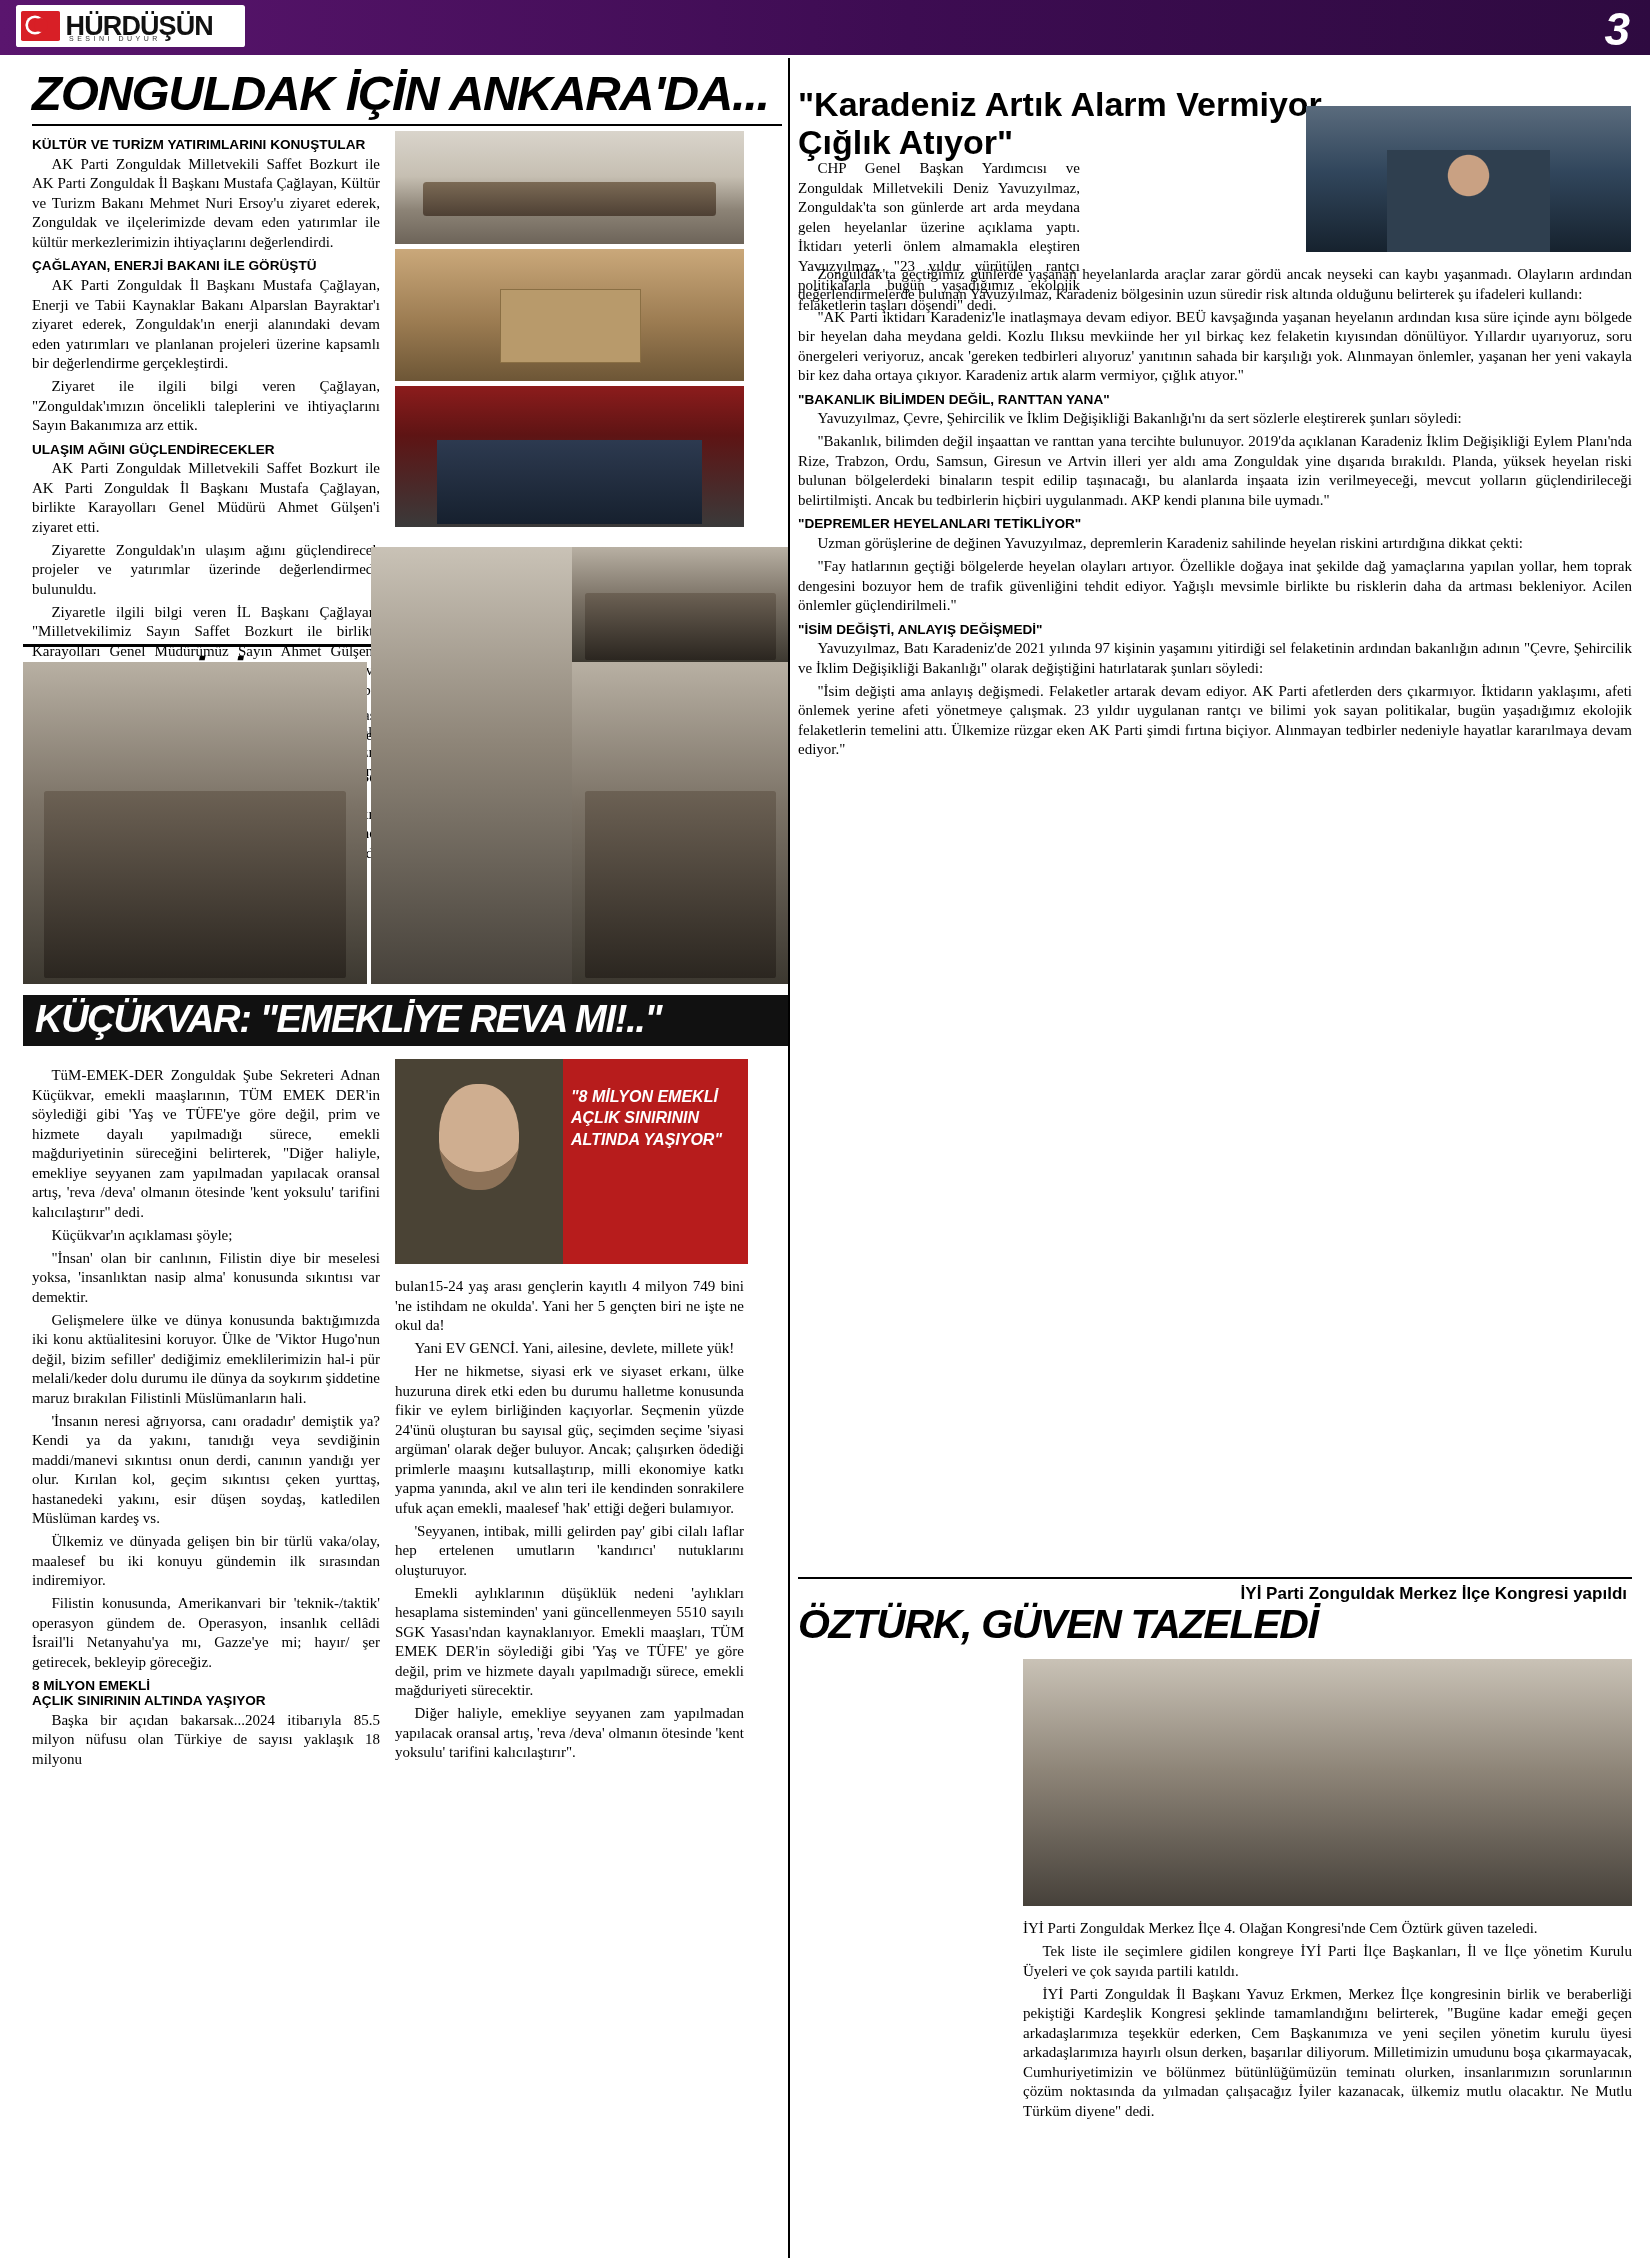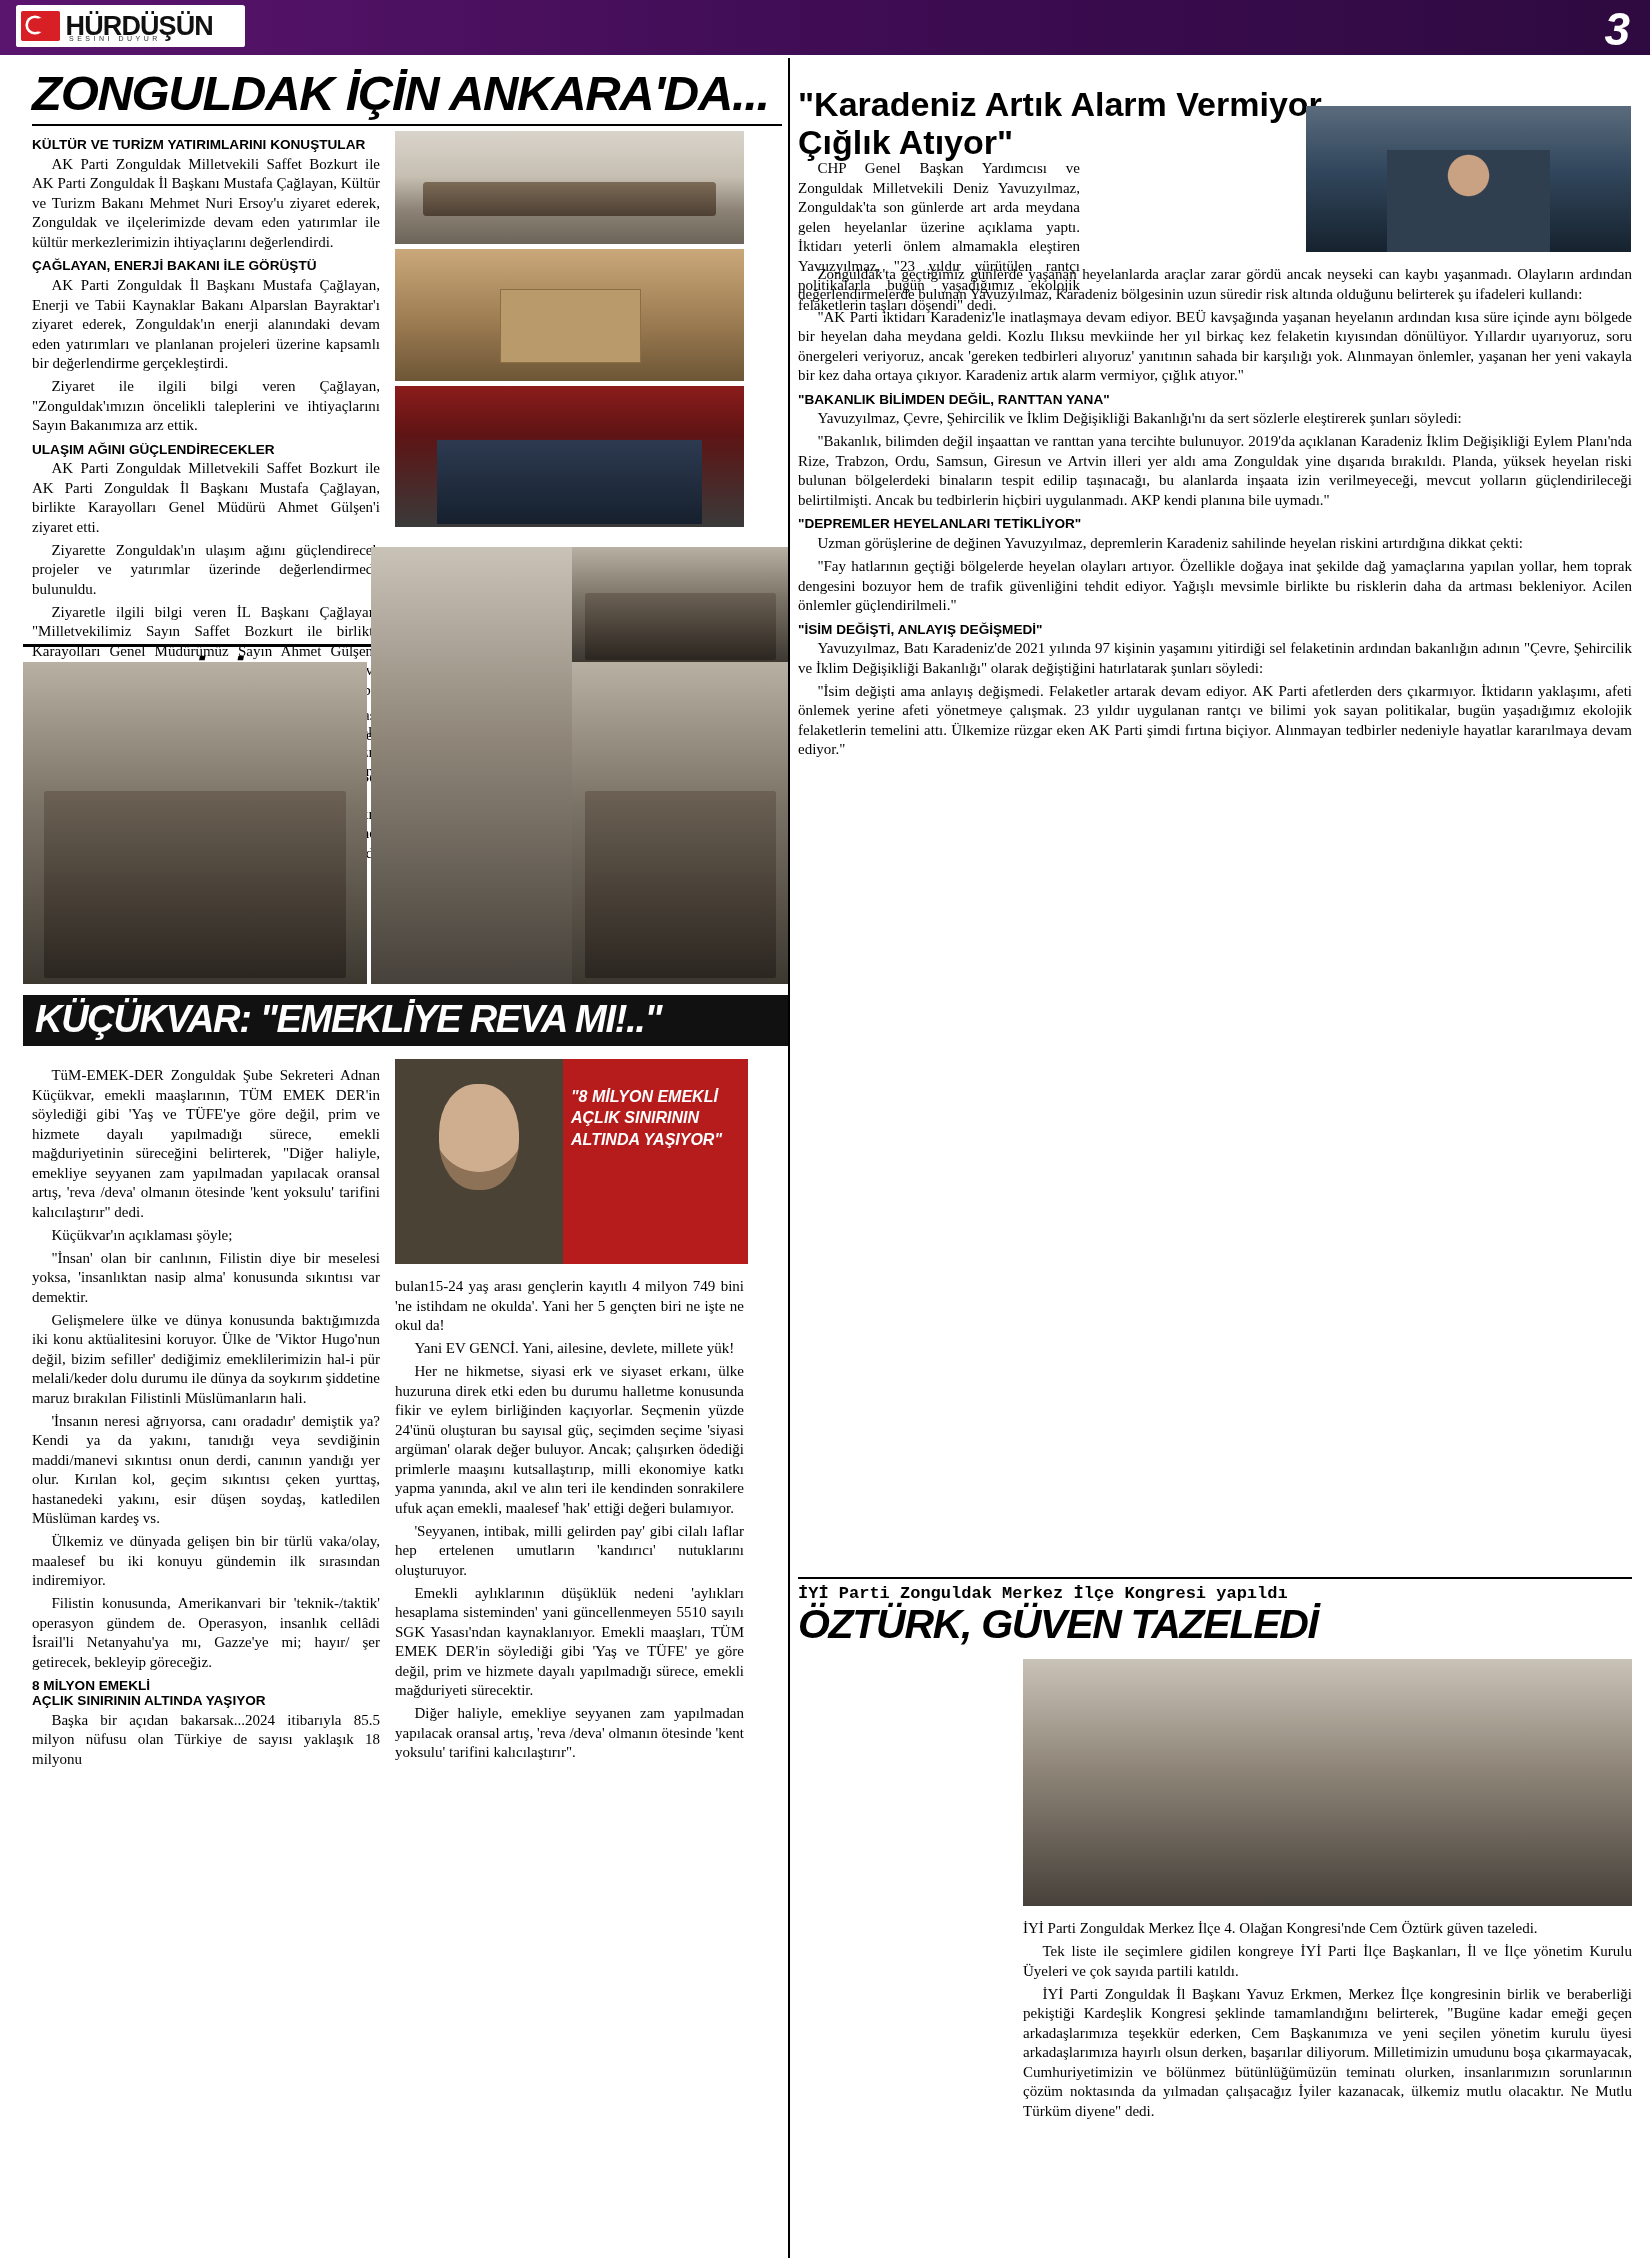--- a/index.html
+++ b/index.html
@@ -52,22 +52,22 @@
   .promo{position:absolute;left:395px;top:1059px;width:353px;height:205px;background:#b71c1c;overflow:hidden;}
   .promo .pp-photo{position:absolute;left:0;top:0;width:168px;height:205px;background:#4a4335;}
   .promo .pp-txt{position:absolute;left:176px;top:26.5px;width:168px;color:#fff;
         font-family:"Liberation Sans",sans-serif;font-weight:bold;font-style:italic;font-size:16px;line-height:1.35;}
   .yav-kicker{position:absolute;left:798px;top:62px;width:829px;text-align:center;
         font-family:"Liberation Sans",sans-serif;font-weight:bold;font-size:18.5px;}
   .yav-title{position:absolute;left:798px;top:85px;width:618px;font-size:34px;line-height:1.12;}
   .yav-text{position:absolute;left:798px;top:265px;width:834px;}
   .yav-text.narrow{position:absolute;left:798px;top:159px;width:282px;}
 
-  .ozt-kicker{position:absolute;left:798px;top:1584px;width:829px;text-align:left;
-        font-family:Liberation Mono, monospace;font-weight:bold;font-size:17px;}
+  .ozt-kicker{position:absolute;left:798px;top:1584px;width:829px;text-align:right;
+        font-family:Liberation Sans, sans-serif;font-weight:bold;font-size:17px;}
   .ozt-title{position:absolute;left:798px;top:1604px;width:829px;font-size:41px;line-height:1;}
   .ozt-text{position:absolute;left:1023px;top:1919px;width:609px;}
 
   
   .ph-room{background:
       linear-gradient(180deg,#d9d4cb 0%,#c6bfb2 40%,#8c8376 70%,#6d6459 100%);}
   .ph-room:after{content:"";position:absolute;left:8%;top:45%;width:84%;height:30%;
       background:linear-gradient(180deg,#7b6a55,#4e4034);border-radius:3.5px;}
   .ph-podium{background:linear-gradient(180deg,#caa87a 0%,#9c7c52 55%,#6d5636 100%);}
   .ph-podium:after{content:"";position:absolute;left:30%;top:30%;width:40%;height:55%;

